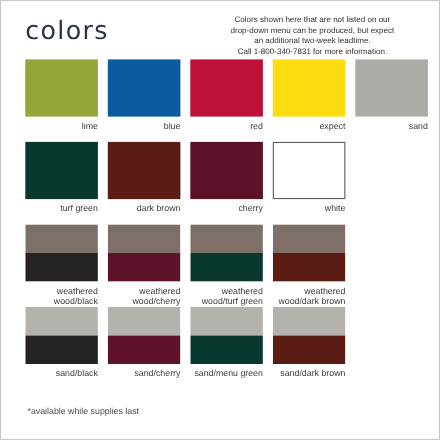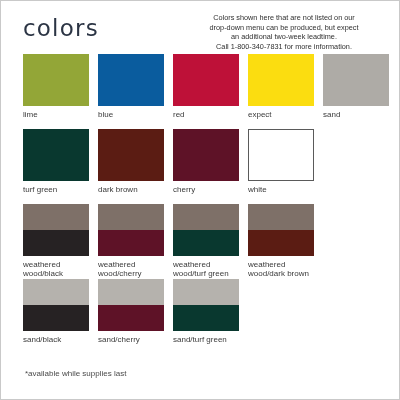--- a/index.html
+++ b/index.html
@@ -97,20 +97,21 @@
   .swatch.split.bordered .half.top {
     border-bottom: none;
   }
   .label {
     margin-top: 4px;
     font-size: 8px;
     line-height: 9.4px;
     color: #3a3a3a;
     font-family: "Liberation Sans", sans-serif;
     white-space: pre-line;
+    text-align: right;
   }
 
   
   .footnote {
     position: absolute;
     left: 24px;
     top: 368px;
     font-size: 8px;
     color: #4a4a4a;
     font-family: "Liberation Sans", sans-serif;
@@ -219,20 +220,27 @@
             <div class="half top" style="background: rgb(181, 178, 173);"></div>
             <div class="half bottom" style="background: rgb(94, 18, 39);"></div>
           </div>
           <div class="label">sand/cherry</div>
         </div>
         <div class="cell c2">
           <div class="swatch split">
             <div class="half top" style="background: rgb(181, 178, 173);"></div>
             <div class="half bottom" style="background: rgb(9, 56, 47);"></div>
           </div>
-          <div class="label">sand/turf green</div>
+          <div class="label">sand/menu green</div>
+        </div>
+        <div class="cell c3">
+          <div class="swatch split">
+            <div class="half top" style="background: rgb(181, 178, 173);"></div>
+            <div class="half bottom" style="background: rgb(91, 28, 19);"></div>
+          </div>
+          <div class="label">sand/dark brown</div>
         </div>
       </div>
     </div>
 
   <div class="footnote">*available while supplies last</div>
 
 </div>
 
 </body></html>

